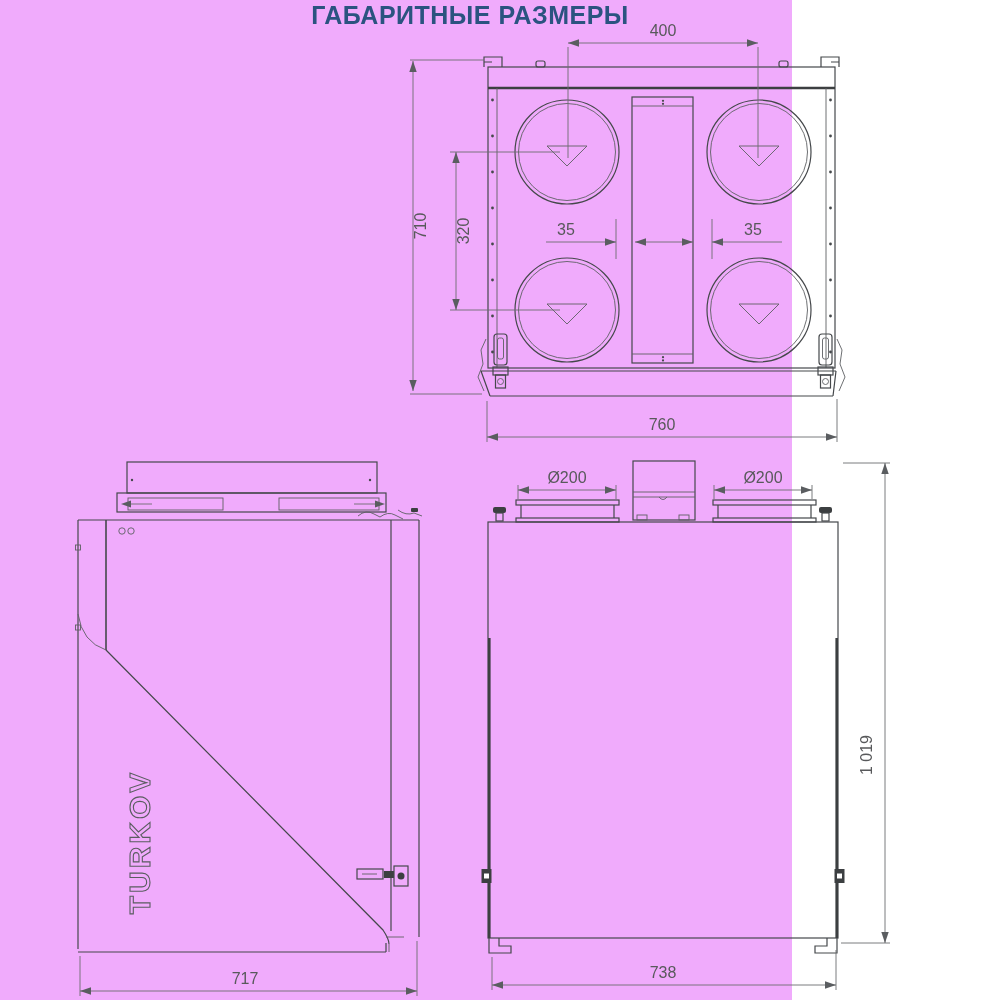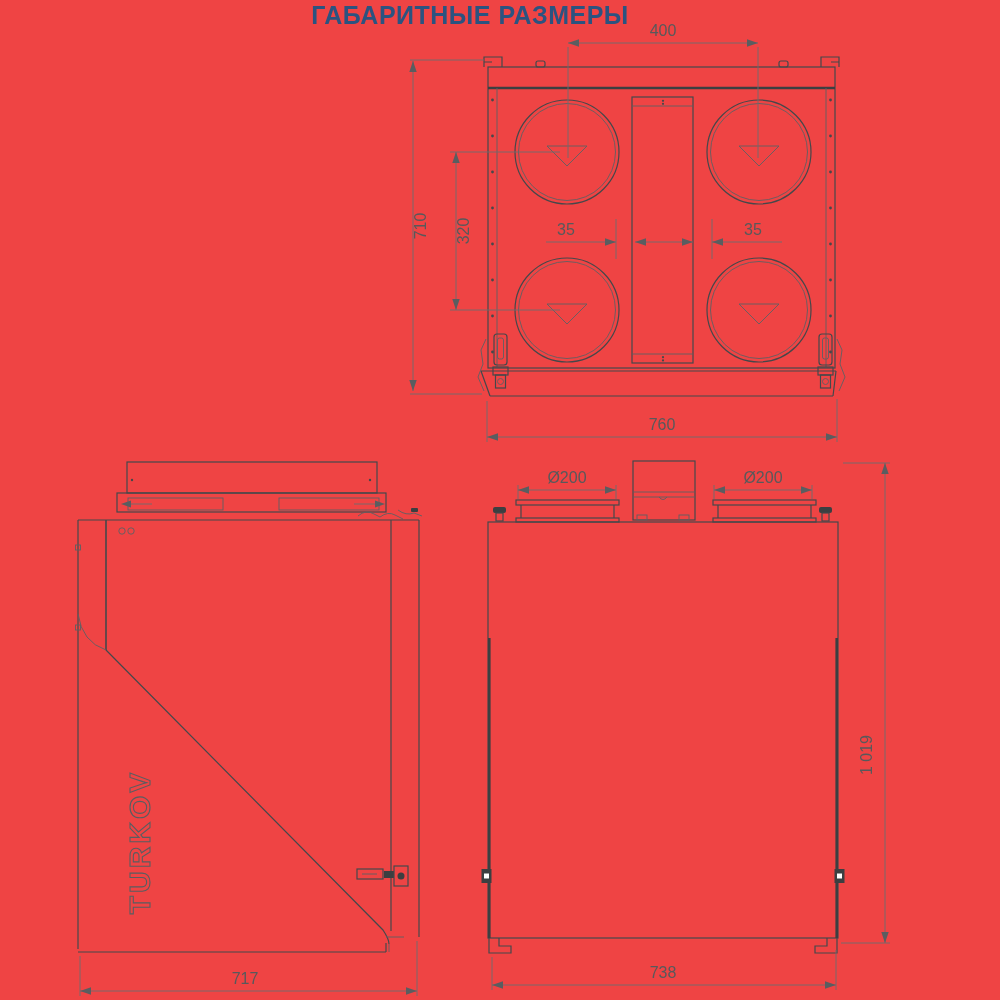--- a/index.html
+++ b/index.html
@@ -1,17 +1,17 @@
 <!DOCTYPE html>
 <html><head>
 <meta charset="utf-8">
 <style>
   html,body { margin:0; padding:0; background:#ffffff; }
   .canvas {
-    position:relative; width:1000px; height:1000px; background:#ef4444;
+    position:relative; width:792px; height:1000px; background:#f0abfc;
     font-family:"Liberation Sans", sans-serif;
   }
   svg { display:block; }
   .ln   { stroke:#45484b; stroke-width:1.2; fill:none; }
   .ln15 { stroke:#45484b; stroke-width:1.6; fill:none; }
   .thick{ stroke:#3c3f41; stroke-width:2.6; fill:none; }
   .thin { stroke:#5d6063; stroke-width:0.9; fill:none; }
   .dim  { stroke:#6b6e71; stroke-width:0.9; fill:none; }
   .arr  { fill:#5a5d60; stroke:none; }
   .dk   { fill:#3c3f41; stroke:none; }

